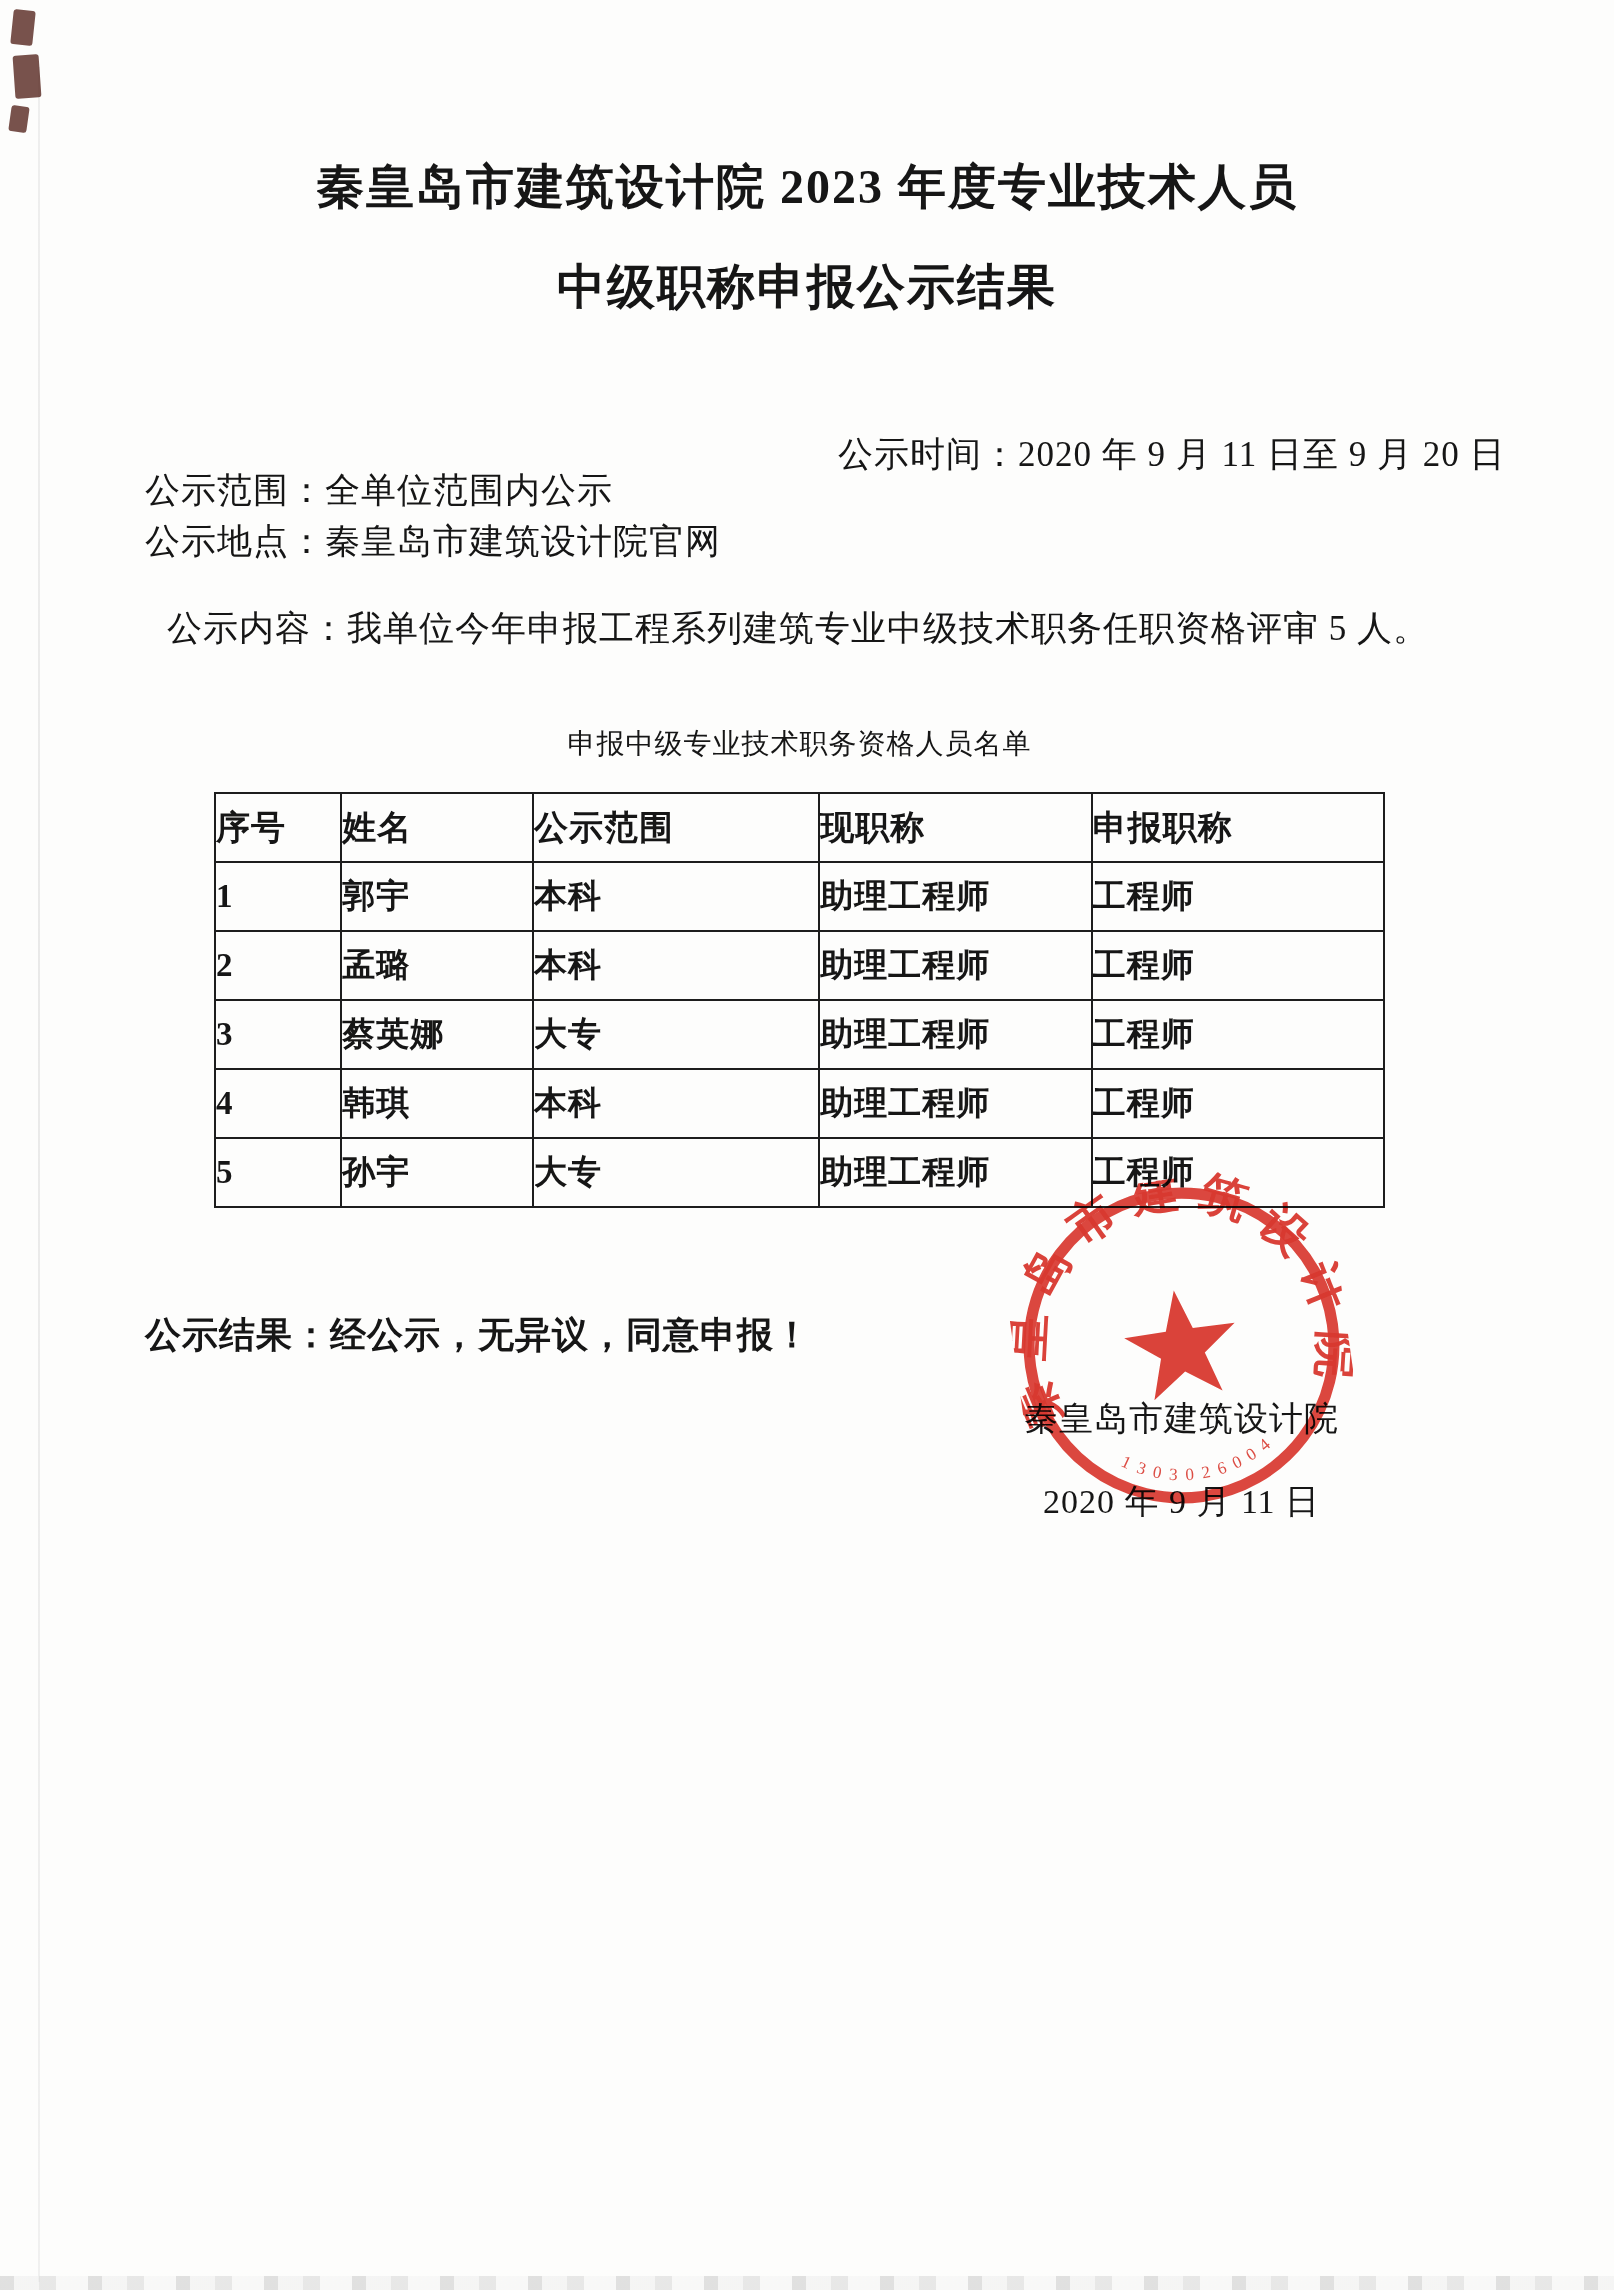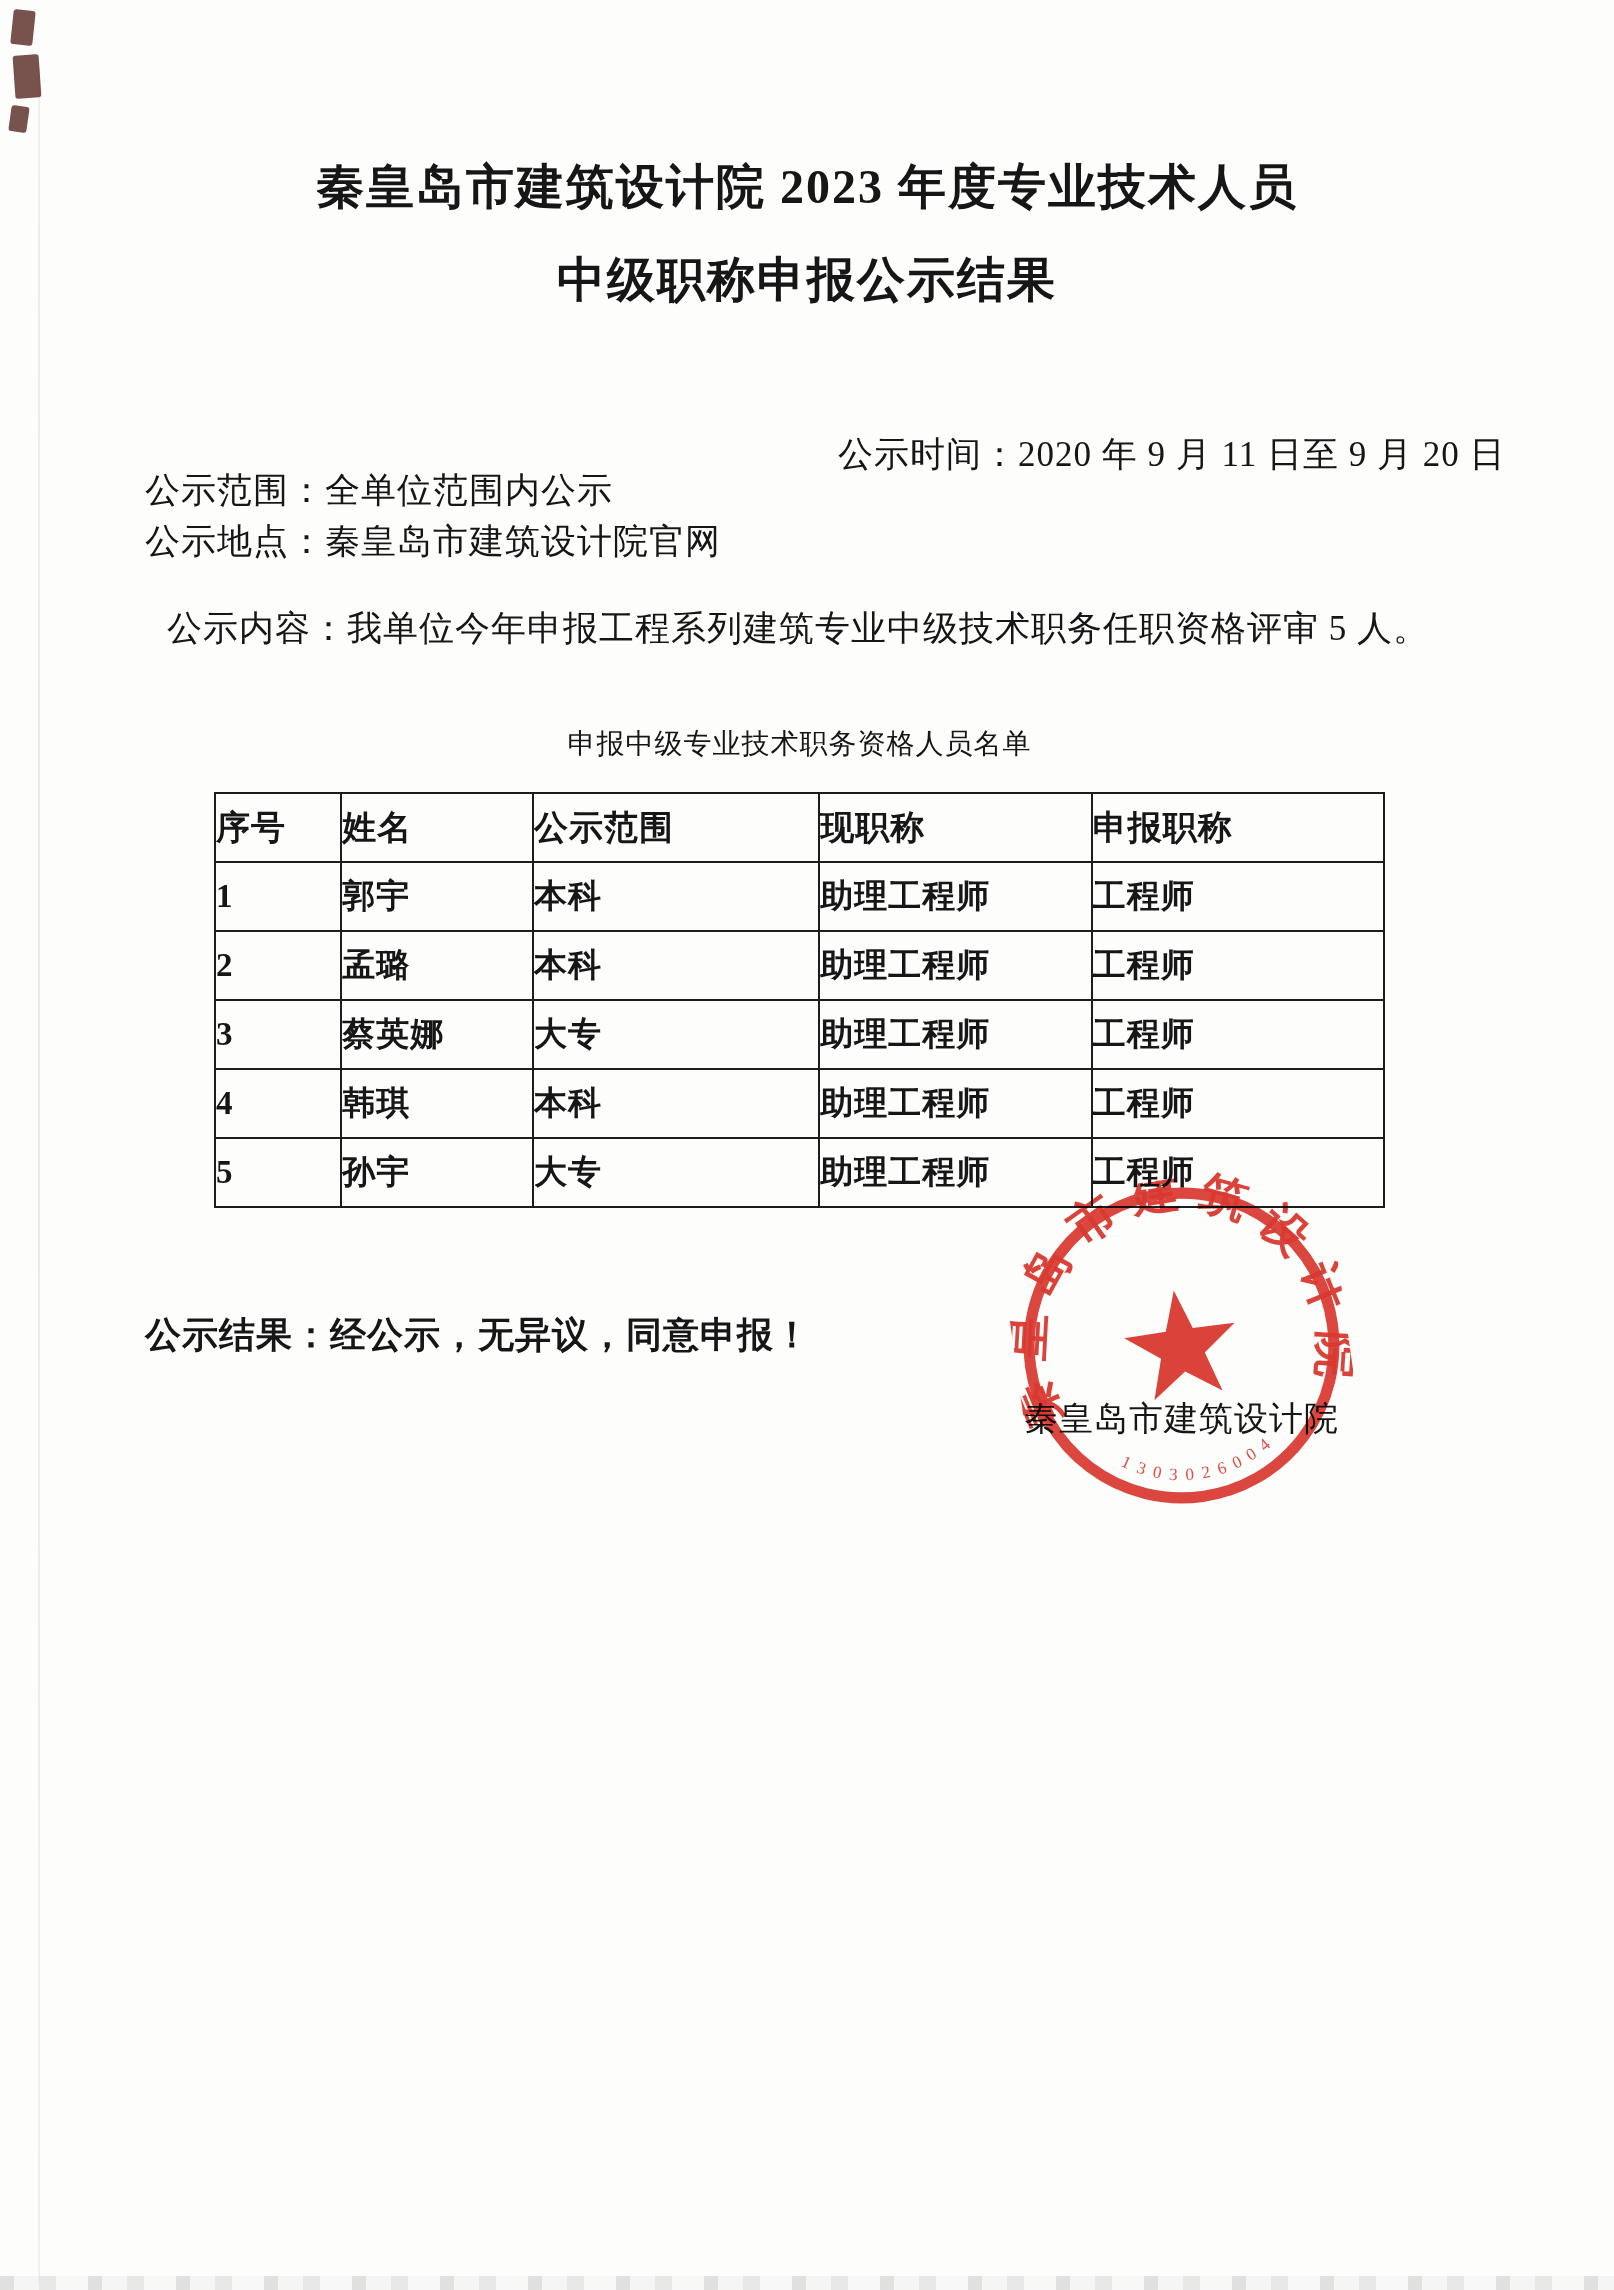--- a/index.html
+++ b/index.html
@@ -12,21 +12,21 @@
     color:#161616;
   }
   .abs{position:absolute;}
   
   .doc-title{
     left:0;right:0;text-align:center;
     font-size:48px;font-weight:bold;letter-spacing:2px;
     white-space:nowrap;
   }
   .t1{top:155px;}
-  .t2{top:248px;}
+  .t2{top:255px;}
   
   .meta{font-size:35px;white-space:nowrap;letter-spacing:1px;}
   .m-scope{left:145px;top:431px;margin-top:36px;}
   .m-time{left:838px;top:431px;}
   .m-loc{left:145px;top:518px;}
   .m-content{left:145px;top:605px;margin-left:22px;}
   
   .tbl-title{
     left:214px;top:725px;width:1171px;text-align:center;
     font-size:28px;letter-spacing:1px;
@@ -147,20 +147,21 @@
     <td>助理工程师</td>
     <td>工程师</td>
   </tr>
 </tbody>
   </table>
 
 <div class="abs meta m-result">公示结果：经公示，无异议，同意申报！</div>
 
 <div class="abs sig-block">
   <div class="sig-org">秦皇岛市建筑设计院</div>
+  <div class="sig-date">2020 年 9 月 11 日</div>
 </div>
 
 <svg class="abs stamp" viewBox="0 0 330 330" xmlns="http://www.w3.org/2000/svg">
   <defs>
     <path id="seal-arc-top" d="M 45,232 A 137.5,137.5 0 1 1 285,232" fill="none"></path>
     <path id="seal-arc-bottom" d="M 85,272 A 134,134 0 0 0 245,272" fill="none"></path>
   </defs>
   <circle cx="165" cy="165" r="151" fill="none" stroke="#d7281e" stroke-width="11" opacity="0.93"></circle>
   <polygon fill="#d7281e" opacity="0.95" points="165,110 178.5,149.4 220.2,150.1 186.9,175.1 199.1,214.9 165,191 130.9,214.9 143.1,175.1 109.8,150.1 151.5,149.4"></polygon>
   <text font-size="46" font-weight="bold" fill="#d7281e" opacity="0.95" font-family="Liberation Serif, DejaVu Serif, serif">

